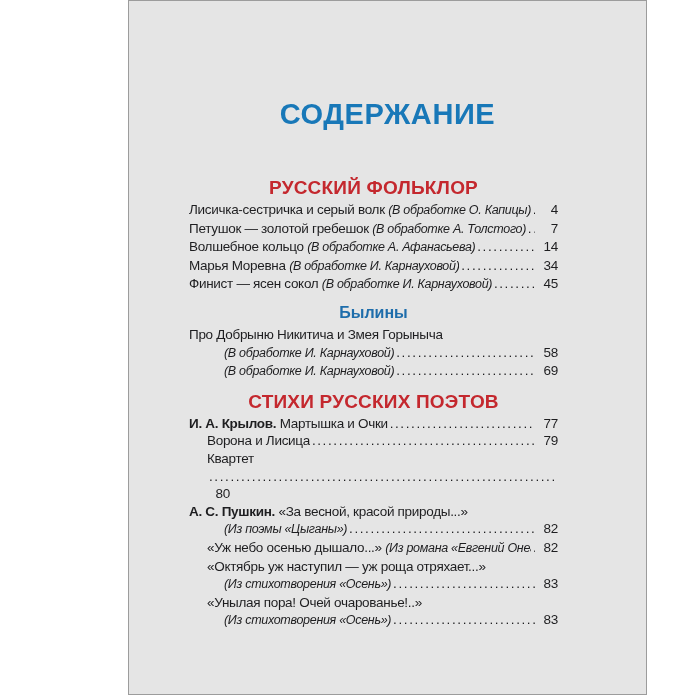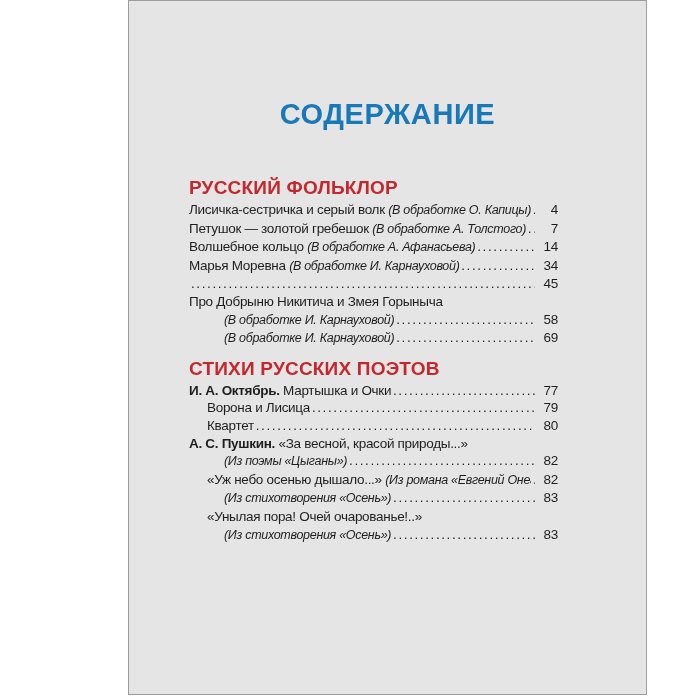--- a/index.html
+++ b/index.html
@@ -22,21 +22,21 @@
   }
   .title{
     margin:97px 0 0 0;
     text-align:center;
     font-size:29px;font-weight:bold;letter-spacing:0.6px;
     color:var(--title-blue);
     line-height:33px;
   }
   .toc{margin:0 88px 0 60px;}
   .section-heading{
-    margin:9px 0 2px 0;text-align:left;
+    margin:9px 0 2px 0;text-align:center;
     font-size:19px;font-weight:bold;color:var(--red);
     line-height:23px;letter-spacing:0.2px;
   }
   .toc > .section-heading:first-child{margin-top:45px;}
   .subheading{
     margin:0 0 3px 0;text-align:center;
     font-size:16px;font-weight:bold;color:var(--sub-blue);
     line-height:20px;
   }
   .entry + .subheading{margin-top:9px;}
@@ -77,64 +77,69 @@
           <span class="txt"><span class="r">Волшебное кольцо </span><span class="i">(В обработке А. Афанасьева)</span></span>
           <span class="leader">............................................................................................................................................................................................................................</span>
           <span class="pg">14</span>
         </div>
         <div class="entry" style="padding-left: 0px;">
           <span class="txt"><span class="r">Марья Моревна </span><span class="i">(В обработке И. Карнауховой) </span></span>
           <span class="leader">............................................................................................................................................................................................................................</span>
           <span class="pg">34</span>
         </div>
         <div class="entry" style="padding-left: 0px;">
+          <span class="txt"><span class="r">Финист — ясен сокол </span><span class="i">(В обработке И. Карнауховой)</span></span>
           <span class="leader">............................................................................................................................................................................................................................</span>
           <span class="pg">45</span>
         </div>
+        <div class="subheading">Былины</div>
         <div class="entry" style="padding-left: 0px;">
           <span class="txt"><span class="r">Про Добрыню Никитича и Змея Горыныча</span></span>
         </div>
         <div class="entry" style="padding-left: 35px;">
           <span class="txt"><span class="i">(В обработке И. Карнауховой) </span></span>
           <span class="leader">............................................................................................................................................................................................................................</span>
           <span class="pg">58</span>
         </div>
         <div class="entry" style="padding-left: 35px;">
           <span class="txt"><span class="i">(В обработке И. Карнауховой) </span></span>
           <span class="leader">............................................................................................................................................................................................................................</span>
           <span class="pg">69</span>
         </div>
         <div class="section-heading">СТИХИ РУССКИХ ПОЭТОВ</div>
         <div class="entry" style="padding-left: 0px;">
-          <span class="txt"><span class="b">И. А. Октябрь. </span><span class="r">Мартышка и Очки </span></span>
+          <span class="txt"><span class="b">И. А. Крылов. </span><span class="r">Мартышка и Очки </span></span>
           <span class="leader">............................................................................................................................................................................................................................</span>
           <span class="pg">77</span>
         </div>
         <div class="entry" style="padding-left: 18px;">
           <span class="txt"><span class="r">Ворона и Лисица </span></span>
           <span class="leader">............................................................................................................................................................................................................................</span>
           <span class="pg">79</span>
         </div>
-        <div class="entry" style="padding-left: 18px;">
+        <div class="entry" style="padding-left: 18px; flex-direction: column;">
           <span class="txt"><span class="r">Квартет</span></span>
           <span class="leader">............................................................................................................................................................................................................................</span>
           <span class="pg">80</span>
         </div>
         <div class="entry" style="padding-left: 0px;">
           <span class="txt"><span class="b">А. С. Пушкин. </span><span class="r">«За весной, красой природы...»</span></span>
         </div>
         <div class="entry" style="padding-left: 35px;">
           <span class="txt"><span class="i">(Из поэмы «Цыганы»)</span></span>
           <span class="leader">............................................................................................................................................................................................................................</span>
           <span class="pg">82</span>
         </div>
         <div class="entry" style="padding-left: 18px;">
           <span class="txt"><span class="r">«Уж небо осенью дышало...» </span><span class="i">(Из романа «Евгений Онегин»)</span></span>
           <span class="leader">............................................................................................................................................................................................................................</span>
           <span class="pg">82</span>
+        </div>
+        <div class="entry" style="padding-left: 18px;">
+          <span class="txt"><span class="r">«Октябрь уж наступил — уж роща отряхает...»</span></span>
         </div>
         <div class="entry" style="padding-left: 35px;">
           <span class="txt"><span class="i">(Из стихотворения «Осень»)</span></span>
           <span class="leader">............................................................................................................................................................................................................................</span>
           <span class="pg">83</span>
         </div>
         <div class="entry" style="padding-left: 18px;">
           <span class="txt"><span class="r">«Унылая пора! Очей очарованье!..»</span></span>
         </div>
         <div class="entry" style="padding-left: 35px;">

